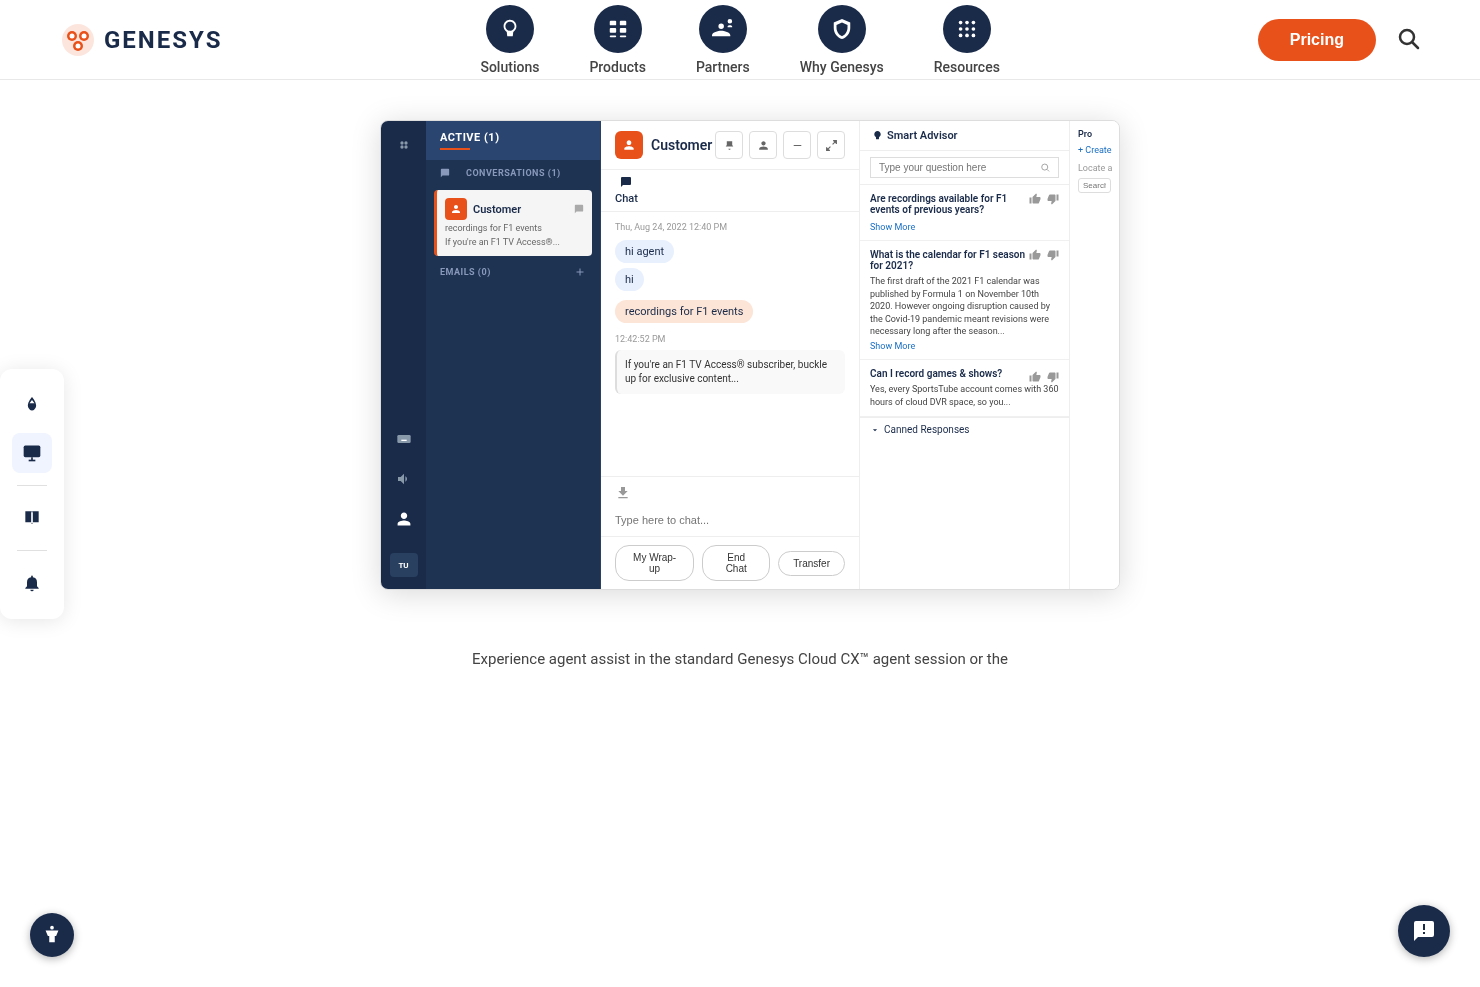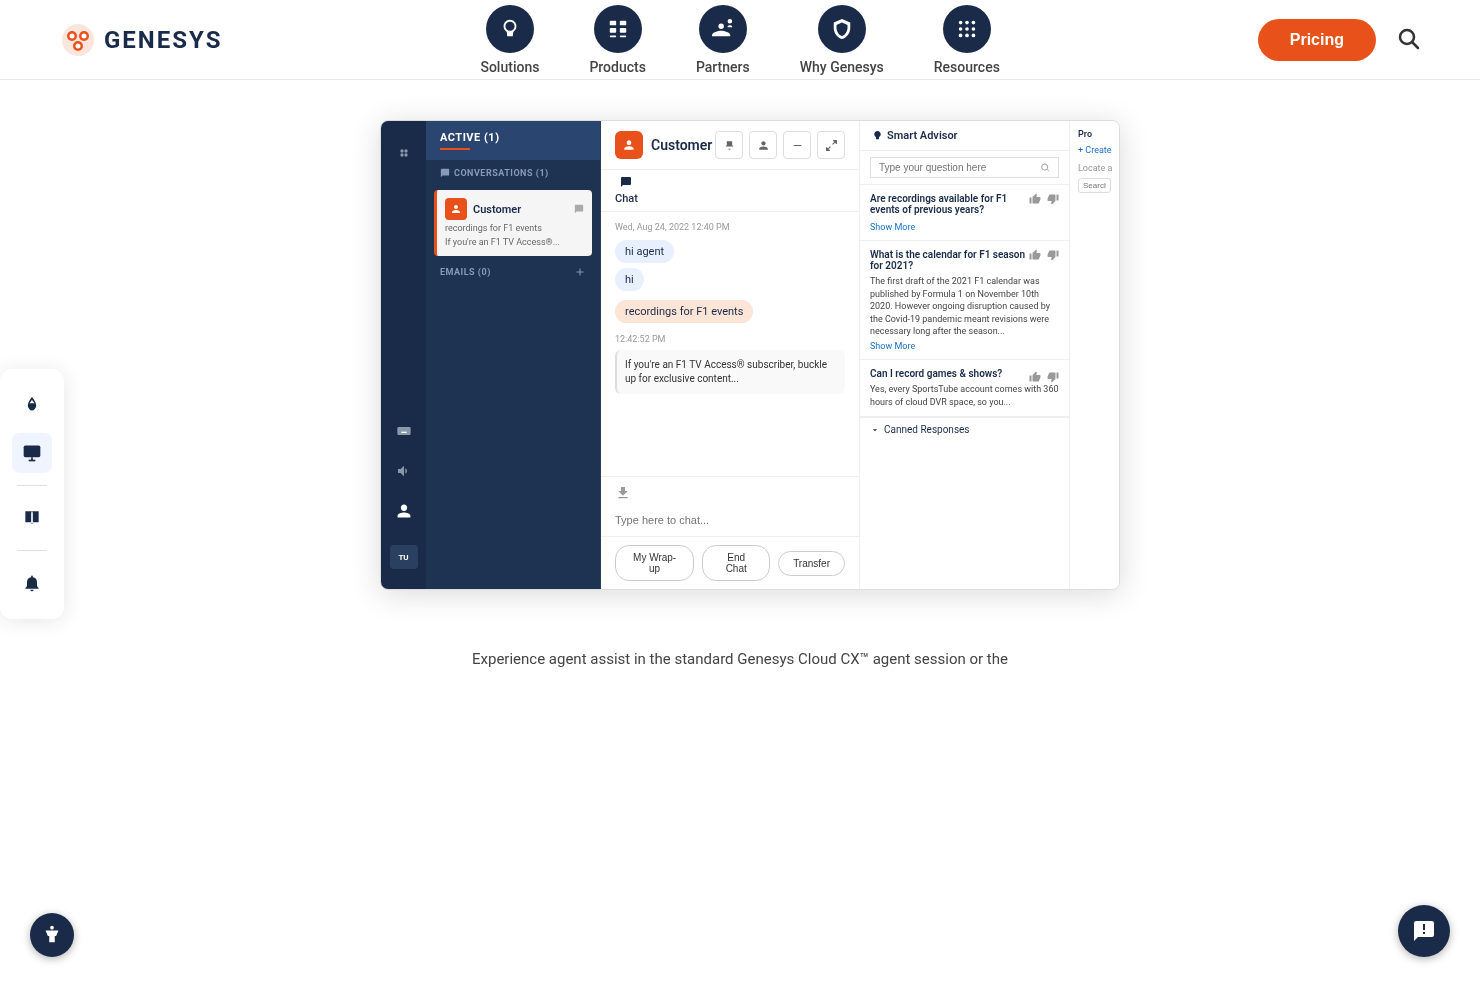--- a/index.html
+++ b/index.html
@@ -24,32 +24,32 @@
     .sidebar-btn { width: 40px; height: 40px; display: flex; align-items: center; justify-content: center; border-radius: 8px; cursor: pointer; color: #1a2b4a; }
     .sidebar-btn.active { background: #f0f4ff; }
     .sidebar-btn svg { width: 20px; height: 20px; fill: #1a2b4a; }
     .sidebar-divider { width: 30px; height: 1px; background: #e0e0e0; margin: 4px 0; }
 
     
     .main { padding: 40px 60px 40px 80px; display: flex; justify-content: center; }
     .app-screenshot { width: 740px; height: 470px; border-radius: 8px; box-shadow: 0 4px 30px rgba(0,0,0,0.15); overflow: hidden; display: flex; background: #fff; border: 1px solid #ddd; }
 
     
-    .agent-sidebar { width: 45px; background: #1a2b4a; display: flex; flex-direction: column; align-items: center; padding: 20px 0; gap: 16px; }
+    .agent-sidebar { width: 45px; background: #1a2b4a; display: flex; flex-direction: column; align-items: center; padding: 12px 0; gap: 16px; }
     .agent-sidebar-icon { width: 24px; height: 24px; display: flex; align-items: center; justify-content: center; color: #8899aa; }
     .agent-sidebar-icon svg { width: 16px; height: 16px; fill: #8899aa; }
     .agent-sidebar-icon.active svg { fill: white; }
 
     
     .conversations-panel { width: 175px; background: #1e3252; border-right: 1px solid #2a4060; }
     .active-tab { background: #2a4570; padding: 10px 14px; display: flex; align-items: center; justify-content: space-between; }
     .active-label { color: white; font-size: 11px; font-weight: 700; letter-spacing: 0.5px; }
     .tab-indicator { width: 30px; height: 2px; background: #e8521a; margin-top: 4px; }
     .conv-section-header { padding: 8px 14px; display: flex; align-items: center; justify-content: space-between; }
-    .conv-section-label { color: #8899bb; font-size: 9px; font-weight: 700; letter-spacing: 0.5px; display: flex; align-items: center; gap: 4px; }
+    .conv-section-label { color: #8899bb; font-size: 9px; font-weight: 700; letter-spacing: 0.5px; display: flex; align-items: center; gap: 16px; }
     .conv-item { background: #f5f5f5; margin: 4px 8px; border-radius: 4px; padding: 8px; border-left: 3px solid #e8521a; }
     .conv-item-name { font-size: 11px; font-weight: 600; color: #1a2b4a; }
     .conv-item-text { font-size: 9px; color: #666; margin-top: 2px; line-height: 1.3; }
     .conv-item-header { display: flex; align-items: center; gap: 6px; margin-bottom: 3px; }
     .conv-avatar { width: 22px; height: 22px; background: #e8521a; border-radius: 4px; display: flex; align-items: center; justify-content: center; }
     .conv-avatar svg { width: 12px; height: 12px; fill: white; }
     .email-section { padding: 6px 14px; display: flex; align-items: center; justify-content: space-between; }
     .email-label { color: #8899bb; font-size: 9px; font-weight: 700; letter-spacing: 0.5px; }
 
     
@@ -346,21 +346,21 @@
       </div>
       <div class="chat-tab">
         <div class="chat-tab-label">
           <svg viewBox="0 0 24 24">
               <path d="M20 2H4a2 2 0 00-2 2v18l4-4h14a2 2 0 002-2V4a2 2 0 00-2-2z"></path>
             </svg>
           <span>Chat</span>
         </div>
       </div>
       <div class="chat-messages">
-        <div class="msg-timestamp">Wed, Aug 24, 2022 12:40 PM</div>
+        <div class="msg-timestamp">Thu, Aug 24, 2022 12:40 PM</div>
         <div><span class="msg-bubble agent">hi agent</span></div>
         <div><span class="msg-bubble agent">hi</span></div>
         <div style="margin-top:4px"><span class="msg-bubble highlight">recordings for F1 events</span></div>
         <div class="msg-system">12:42:52 PM</div>
         <div class="msg-long">If you're an F1 TV Access® subscriber, buckle up for exclusive content...</div>
       </div>
       <div class="chat-input-area">
         <svg class="upload-icon" viewBox="0 0 24 24">
             <path d="M19 9h-4V3H9v6H5l7 7 7-7zM5 18v2h14v-2H5z"></path>
           </svg>

